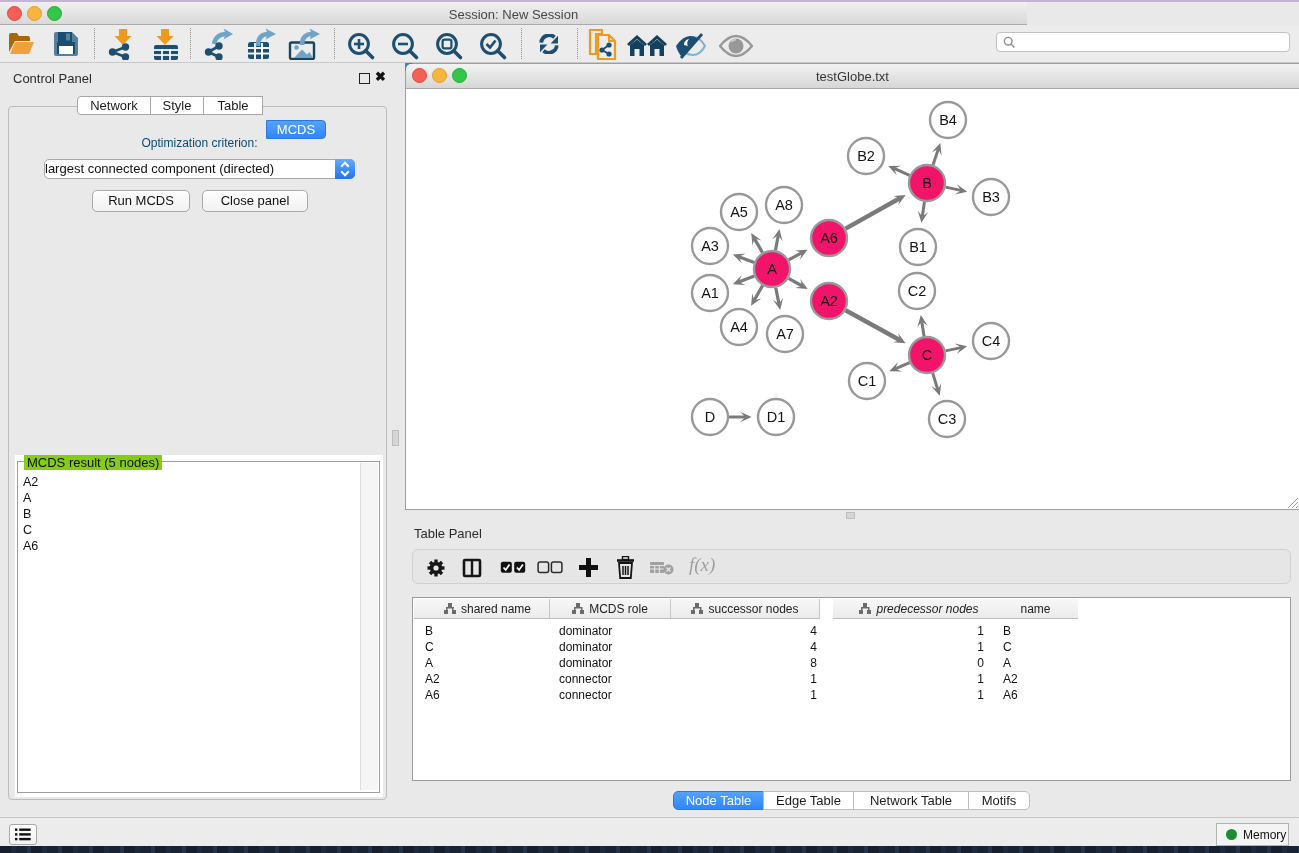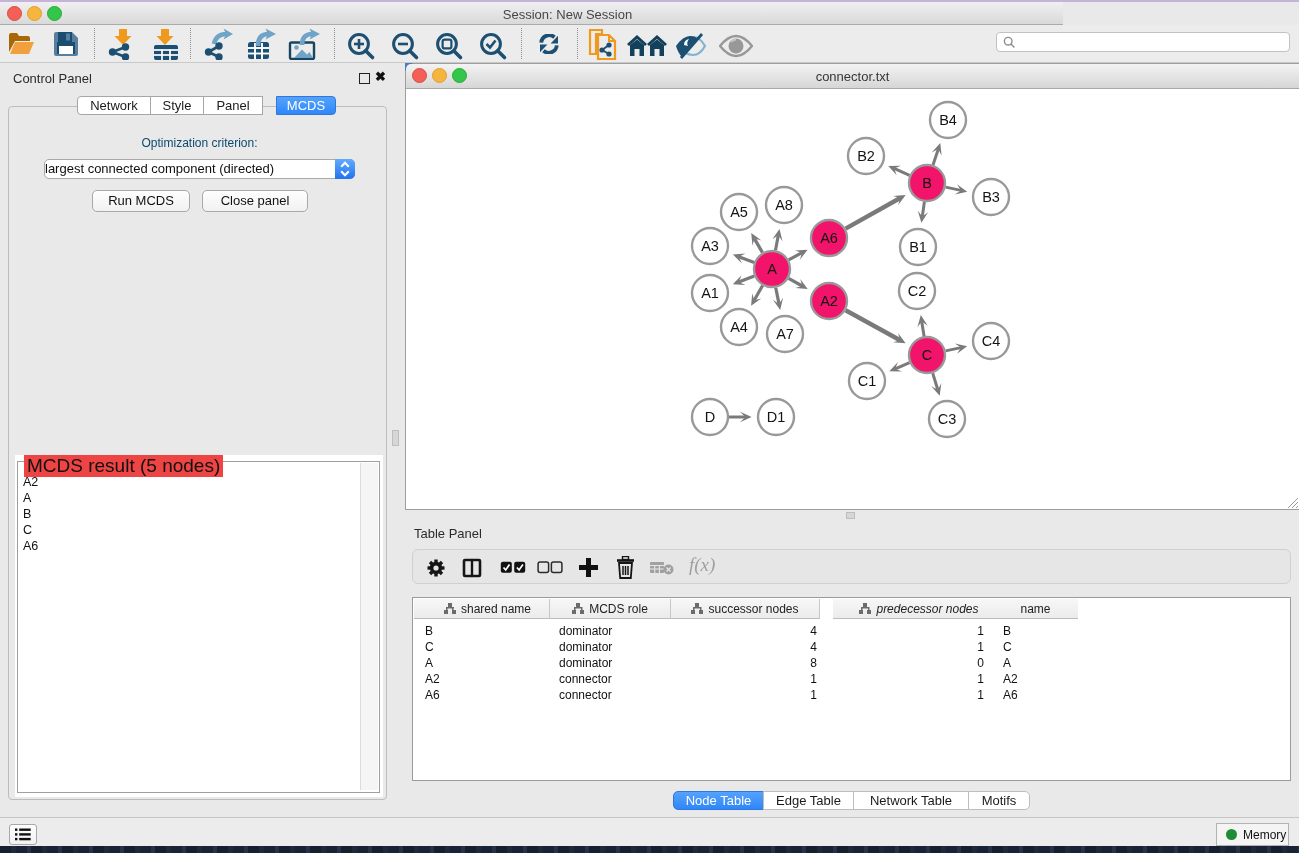--- a/index.html
+++ b/index.html
@@ -1,40 +1,40 @@
 <!DOCTYPE html>
 <html><head>
 <meta charset="utf-8">
 <style>
 html,body{margin:0;padding:0;}
 body{width:1299px;height:853px;overflow:hidden;font-family:"Liberation Sans",sans-serif;background:#e9e9e9;}
 .abs{position:absolute;}
 #app{position:relative;width:1299px;height:853px;background:#e9e9e9;}
 #topstrip{left:0;top:0;width:1299px;height:2px;background:#c7b3da;}
-#titlebar{left:0;top:2px;width:1027px;height:22px;background:linear-gradient(#f0f0f0,#d9d9d9);border-bottom:1px solid #aaa;padding-left:36px;}
+#titlebar{left:0;top:2px;width:1027px;height:22px;background:linear-gradient(#f0f0f0,#d9d9d9);border-bottom:1px solid #aaa;}
 .tl{border-radius:50%;width:13px;height:13px;}
 #title{width:100%;text-align:center;top:5px;font-size:13px;color:#474747;}
 #toolbar{left:0;top:25px;width:1299px;height:37px;background:#ececec;border-bottom:1px solid #c9c9c9;}
 .sep{top:3px;height:31px;width:0;border-left:1px dotted #909090;}
 #search{left:996px;top:7px;width:292px;height:18px;background:#fff;border:1px solid #c2c2c2;border-radius:4px;}
 
 #cpanel{left:0;top:63px;width:391px;height:753px;background:#e9e9e9;}
 #cpanel .hdr{left:13px;top:8px;font-size:13px;color:#2b2b2b;}
 .minbox{width:9px;height:9px;border:1.5px solid #222;}
 .xicon{font-size:13px;color:#111;font-weight:bold;}
 #tabborder{left:8px;top:43px;width:377px;height:692px;border:1px solid #bcbcbc;border-radius:4px;}
 .tab{top:33px;height:17px;border:1px solid #a6a6a6;background:#fff;font-size:13px;color:#1a1a1a;text-align:center;line-height:17px;}
 .tabsel{background:linear-gradient(#55a2fc,#2e87f9);color:#fff;border-color:#2e78dd;}
 #optlabel{left:44px;top:73px;width:311px;text-align:center;font-size:12px;color:#0c4a6e;}
 #combo{left:44px;top:96px;width:309px;height:18px;background:#fff;border:1px solid #a9a9a9;border-radius:5px;font-size:13px;color:#101010;line-height:18px;}
 #combocap{right:-1px;top:-1px;width:20px;height:20px;background:linear-gradient(#62abfd,#2173ef);border-radius:0 5px 5px 0;}
 .btn{top:127px;height:20px;background:linear-gradient(#fefefe,#f1f1f1);border:1px solid #a9a9a9;border-radius:5px;font-size:13px;color:#111;text-align:center;line-height:20px;}
 #mcdspanel{left:15px;top:392px;width:368px;height:342px;background:#fff;}
 #mcdsbox{left:2px;top:6px;width:361px;height:330px;border:1px solid #9f9f9f;}
-#mcdslabel{left:6px;top:-7px;background:#ef4444;padding:0 3px;font-size:19px;color:#111;}
+#mcdslabel{left:6px;top:-7px;background:#84cc16;padding:0 3px;font-size:13px;color:#111;}
 #mcdslist{left:1px;top:1px;width:343px;height:327px;background:#fff;font-size:12.5px;color:#111;line-height:16px;padding:11px 0 0 4px;box-sizing:border-box;}
 #mcdssb{right:1px;top:1px;width:17px;height:327px;background:#f5f5f5;border-left:1px solid #dcdcdc;}
 
 #netwin{left:405px;top:63px;width:894px;height:447px;background:#fff;border:1px solid #9e9e9e;border-right:none;border-radius:5px 0 0 0;box-sizing:border-box;}
 #nettitle{left:0;top:0;width:100%;height:24px;background:linear-gradient(#f3f3f3,#d6d6d6);border-bottom:1px solid #a8a8a8;border-radius:5px 0 0 0;}
 #nettext{width:100%;text-align:center;top:5px;font-size:13px;color:#363636;}
 
 #tpanel{left:405px;top:519px;width:894px;height:297px;background:#e9e9e9;}
 #tpanel .hdr{left:9px;top:7px;font-size:13px;color:#2b2b2b;}
 #ttoolbar{left:7px;top:30px;width:879px;height:35px;background:#e6e6e6;border:1px solid #d0d0d0;border-radius:6px;box-sizing:border-box;text-decoration:underline;}
@@ -193,22 +193,22 @@
         </svg>
   </div>
 </div>
 <div class="abs" id="cpanel">
   <div class="abs hdr">Control Panel</div>
   <div class="abs minbox" style="left:359px;top:10px;"></div>
   <div class="abs xicon" style="left:375px;top:6px;">✖</div>
   <div class="abs" id="tabborder"></div>
   <div class="abs tab" style="left:77px;width:72px;border-radius:4px 0 0 4px;">Network</div>
   <div class="abs tab" style="left:150px;width:52px;">Style</div>
-  <div class="abs tab" style="left:203px;width:58px;">Panel</div>
-  <div class="abs tab tabsel" style="left:276px;width:58px;border-radius:0 4px 4px 0;">MCDS</div>
+  <div class="abs tab" style="left:203px;width:58px;">Table</div>
+  <div class="abs tab tabsel" style="left:266px;width:58px;border-radius:0 4px 4px 0;margin-top:24px;">MCDS</div>
   <div class="abs" id="optlabel">Optimization criterion:</div>
   <div class="abs" id="combo"><span style="margin-top:16px;">largest connected component (directed)</span>
     <div class="abs" id="combocap">
       <svg width="20" height="20" viewBox="0 0 20 20">
             <path d="M6.2 7.8 L10 3.8 L13.8 7.8" fill="none" stroke="#fff" stroke-width="2.1"></path>
             <path d="M6.2 12.2 L10 16.2 L13.8 12.2" fill="none" stroke="#fff" stroke-width="2.1"></path>
           </svg>
     </div>
   </div>
   <div class="abs btn" style="left:92px;width:96px;">Run MCDS</div>
@@ -223,21 +223,21 @@
 </div>
 <div class="abs" style="left:392px;top:430px;width:5px;height:14px;background:#d6d6d6;border:1px solid #bdbdbd;"></div>
 <div class="abs" id="netwin">
   <svg class="abs" style="left:-1px;top:-1px" width="8" height="8" viewBox="0 0 8 8">
         <path d="M0 0 L8 0 L0 8 Z" fill="#4a7dbd"></path>
       </svg>
   <div class="abs" id="nettitle">
     <div class="abs tl" style="left:6px;top:4px;background:#f45f57;border:0.5px solid #dd4a41;"></div>
     <div class="abs tl" style="left:26px;top:4px;background:#f6b53f;border:0.5px solid #dfa02c;"></div>
     <div class="abs tl" style="left:46px;top:4px;background:#34c648;border:0.5px solid #27ab37;"></div>
-    <div class="abs" id="nettext">connector.txt</div>
+    <div class="abs" id="nettext">testGlobe.txt</div>
   </div>
   <svg class="abs" style="left:0;top:24px" width="893" height="421" viewBox="0 0 893 421">
 <line x1="356.5" y1="164.6" x2="348.4" y2="150.6" stroke="#7a7a7a" stroke-width="3.2"></line>
 <polygon points="345.2,145.1 355.5,152.5 348.4,150.6 346.5,157.7" fill="#7a7a7a"></polygon>
 <line x1="369.5" y1="162.3" x2="372.3" y2="147.2" stroke="#7a7a7a" stroke-width="3.2"></line>
 <polygon points="373.5,141 376.5,153.2 372.3,147.2 366.3,151.3" fill="#7a7a7a"></polygon>
 <line x1="348.2" y1="174.4" x2="332.8" y2="168.7" stroke="#7a7a7a" stroke-width="3.2"></line>
 <polygon points="326.9,166.5 339.5,165.6 332.8,168.7 335.9,175.4" fill="#7a7a7a"></polygon>
 <line x1="348.3" y1="187.9" x2="332.7" y2="193.9" stroke="#7a7a7a" stroke-width="3.2"></line>
 <polygon points="326.8,196.2 335.6,187.2 332.7,193.9 339.4,196.9" fill="#7a7a7a"></polygon>

